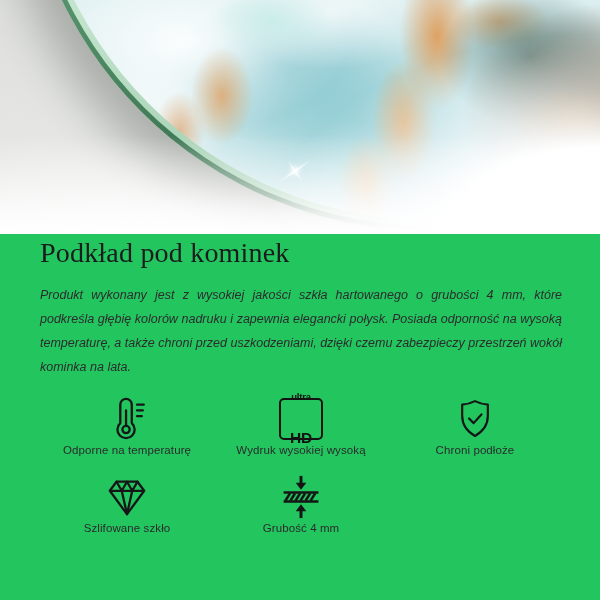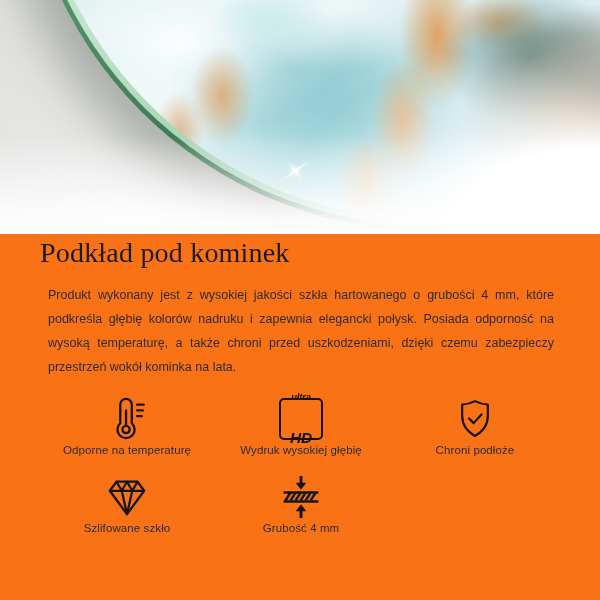--- a/index.html
+++ b/index.html
@@ -1,16 +1,16 @@
 <!DOCTYPE html>
 <html><head>
 <meta charset="utf-8">
 <style>
   html,body{margin:0;padding:0;background:#fff;}
-  .page{position:relative;width:600px;height:600px;overflow:hidden;background:#f97316;
+  .page{position:relative;width:600px;height:600px;overflow:hidden;background:#22c55e;
         font-family:"Liberation Sans",sans-serif;-webkit-font-smoothing:antialiased;}
 
   
   .hero{position:relative;height:234px;overflow:hidden;
         background:linear-gradient(118deg,#e1e2e0 0%,#eaebe9 28%,#f5f5f4 55%,#fdfdfd 80%,#ffffff 100%);}
   .rim-outer{position:absolute;left:21px;top:-587px;width:818px;height:818px;border-radius:50%;
         background:linear-gradient(155deg,#a8d0b2 8%,#5d9a71 45%,#2f6847 78%,#285a3d 95%);
         box-shadow:-26px 26px 48px -4px rgba(110,116,108,0.5);}
   .rim-inner{position:absolute;left:26px;top:-582px;width:808px;height:808px;border-radius:50%;
         background:linear-gradient(155deg,#f0faf2 12%,#c2e4cc 52%,#8ac09f 88%);}
@@ -41,26 +41,26 @@
   .sparkle .ray-h,.sparkle .ray-v{position:absolute;background:linear-gradient(90deg,rgba(255,255,255,0),#fff 50%,rgba(255,255,255,0));filter:blur(0.7px);}
   .sparkle .ray-h{left:-4px;top:14px;width:38px;height:2px;}
   .sparkle .ray-v{left:14px;top:3px;width:2px;height:24px;background:linear-gradient(180deg,rgba(255,255,255,0),#fff 50%,rgba(255,255,255,0));}
   .sparkle .core{position:absolute;left:11px;top:11px;width:8px;height:8px;border-radius:50%;background:#fff;filter:blur(2px);}
 
   
   .content{padding:0 38px 0 40px;}
   .heading{margin:0;padding-top:2px;font-family:"Liberation Serif","DejaVu Serif",serif;
            font-weight:400;font-size:28px;line-height:34px;color:#1b1b1d;letter-spacing:0.2px;}
   .heading span{display:block;}
-  .desc{margin:13px 8px 0;font-size:12.5px;line-height:24px;color:#2c2c2e;text-align:justify;}
+  .desc{margin:13px 0 0;font-size:12.5px;line-height:24px;color:#2c2c2e;text-align:justify;font-style:italic;}
 
   
   .features{margin-top:16px;display:grid;grid-template-columns:repeat(3,1fr);row-gap:16px;}
   .feature{display:flex;flex-direction:column;align-items:center;}
-  .icon-box{height:48px;display:flex;align-items:center;justify-content:center;font-style:italic;}
+  .icon-box{height:48px;display:flex;align-items:center;justify-content:center;}
   .feature-label{margin-top:0;font-size:11.5px;line-height:14px;color:#2b2b2d;letter-spacing:0.1px;}
   .icon-box svg{display:block;}
   .stroke{fill:none;stroke:#161618;stroke-width:2.4;}
   .round{stroke-linecap:round;stroke-linejoin:round;}
   .uhd{width:40px;height:38px;border:2.6px solid #131313;border-radius:5px;
        display:flex;flex-direction:column;align-items:center;justify-content:center;color:#131313;}
   .uhd .t1{font-size:9.5px;font-weight:700;line-height:10px;letter-spacing:-0.2px;}
   .uhd .t2{font-size:15.5px;font-weight:800;line-height:16px;letter-spacing:-0.3px;margin-top:28px;}
 </style>
 </head>
@@ -102,21 +102,21 @@
         <div class="feature-label">Odporne na temperaturę</div>
       </div>
 
       <div class="feature">
         <div class="icon-box">
           <div class="uhd">
             <div class="t1">ultra</div>
             <div class="t2">HD</div>
           </div>
         </div>
-        <div class="feature-label">Wydruk wysokiej głębię</div>
+        <div class="feature-label">Wydruk wysokiej wysoką</div>
       </div>
 
       <div class="feature">
         <div class="icon-box">
           <svg width="44" height="46" viewBox="0 0 48 48">
             <path class="stroke round" d="M24 4.5 C28.5 6.8 33.5 8 38 8.4 V20.5 C38 30.5 32.7 37.6 24 42.5 C15.3 37.6 10 30.5 10 20.5 V8.4 C14.5 8 19.5 6.8 24 4.5 Z"></path>
             <path class="stroke round" d="M17.5 23.5 L22.5 28.5 L31 19" stroke-width="2.6"></path>
           </svg>
         </div>
         <div class="feature-label">Chroni podłoże</div>

